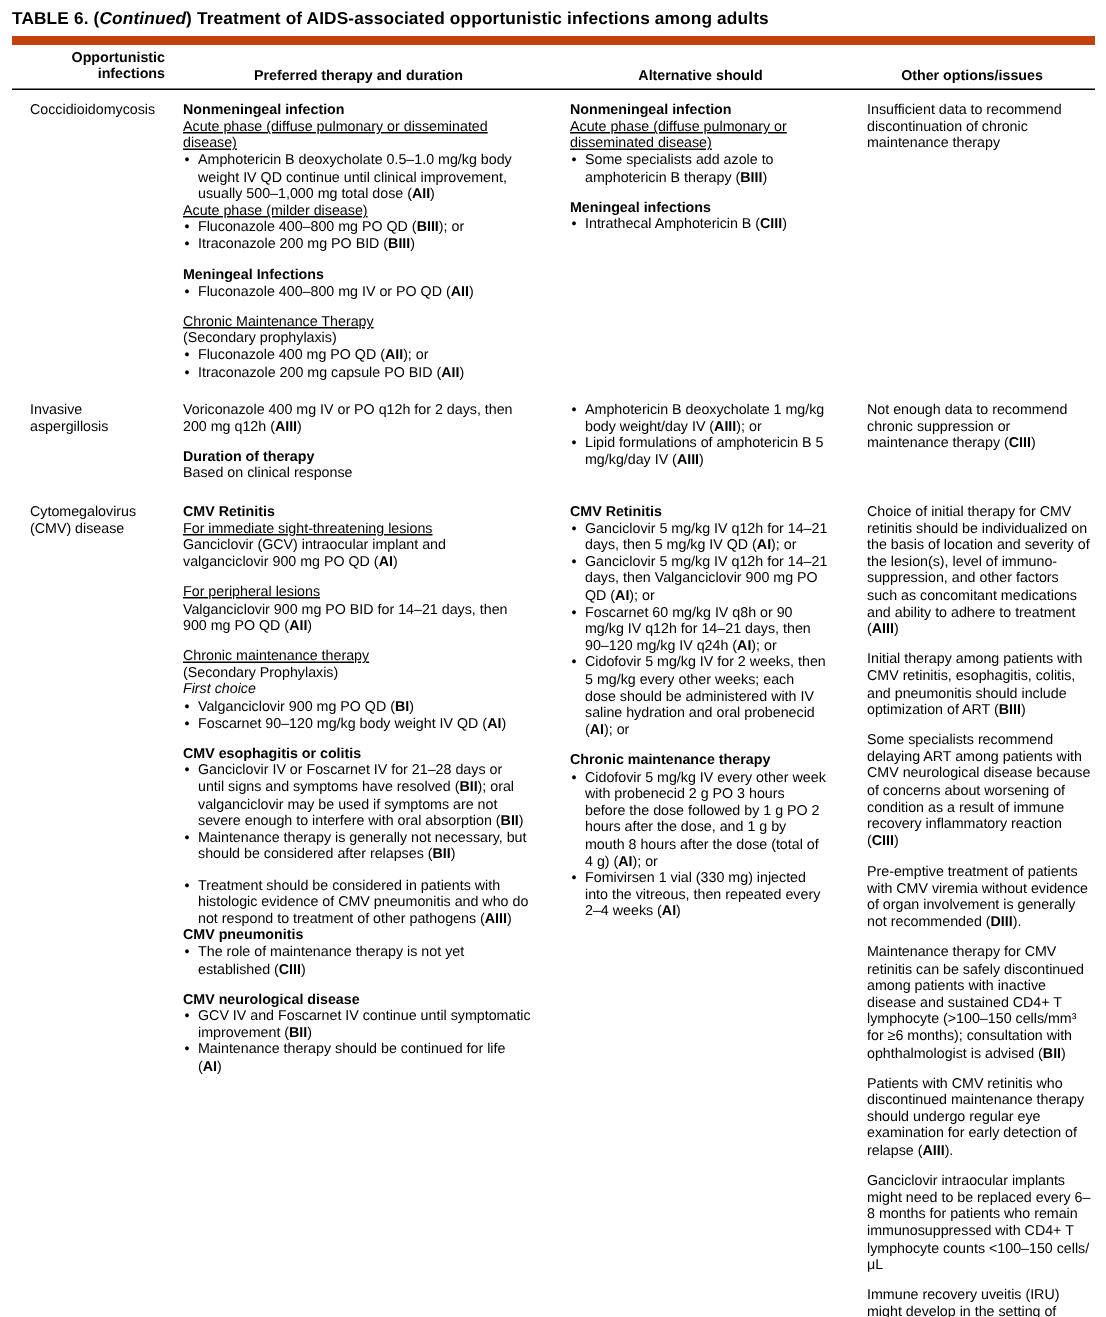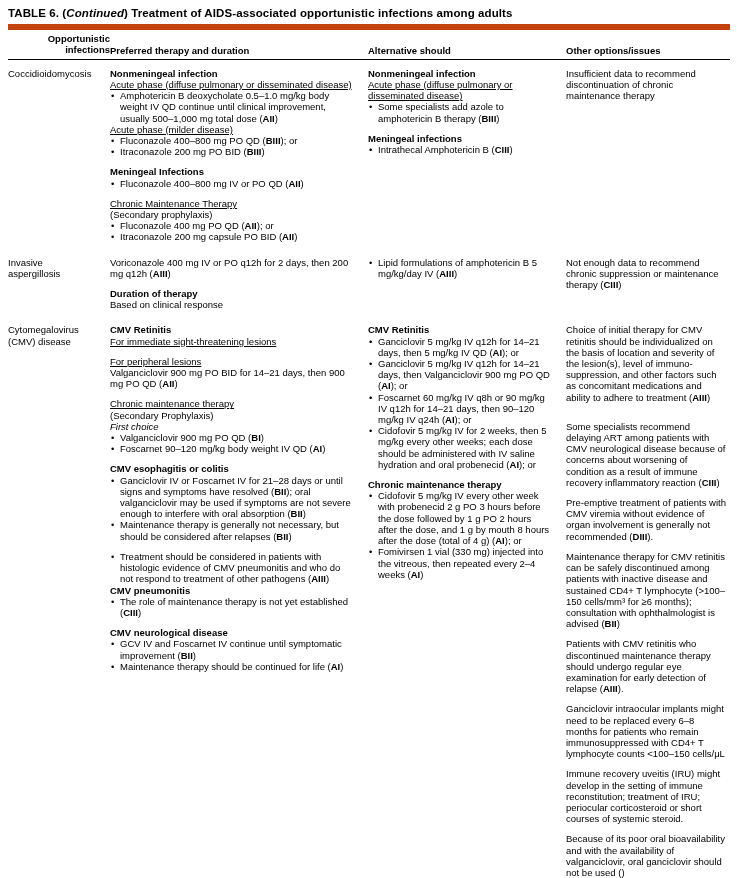--- a/index.html
+++ b/index.html
@@ -28,28 +28,28 @@
     grid-template-columns: 102px 258px 198px 1fr;
   }
   .header-row {
     align-items: end;
     border-bottom: 1px solid #000;
     padding: 3px 0 3px 0;
     font-size: 9.5px;
     font-weight: bold;
   }
   .header-row .h-left { text-align: right; white-space: pre-line; line-height: 1.2; }
-  .header-row .h-center { }
+  .header-row .h-center { text-align: center; }
   .row {
     margin-top: 14px;
     font-size: 9.5px;
     line-height: 1.18;
   }
   .row:first-child { margin-top: 8px; }
-  .cell { padding-right: 14px; }
+  .cell { padding-right: 14px; margin-left: 12px; }
   .cell:last-child { padding-right: 2px; }
   .cell-infection { font-size: 9.5px; }
   .blk { margin: 0; }
   .blk-h { font-weight: bold; }
   .blk-u { text-decoration: underline; }
   .blk-i { font-style: italic; }
   .blk-p {}
   .blk-b { position: relative; padding-left: 10px; }
   .blk-b::before { content: "\2022"; position: absolute; left: 1px; top: 0; }
   .blk-gap { height: 9px; }
@@ -103,31 +103,33 @@
       </div>
       <div class="grid4 row">
         <div class="cell cell-infection">Invasive aspergillosis</div>
         <div class="cell">
           <div class="blk blk-p">Voriconazole 400 mg IV or PO q12h for 2 days, then 200 mg q12h (<span class="rating">AIII</span>)</div>
           <div class="blk blk-gap"></div>
           <div class="blk blk-h">Duration of therapy</div>
           <div class="blk blk-p">Based on clinical response</div>
         </div>
         <div class="cell">
+          <div class="blk blk-b">Amphotericin B deoxycholate 1 mg/kg body weight/day IV (<span class="rating">AIII</span>); or</div>
           <div class="blk blk-b">Lipid formulations of amphotericin B 5 mg/kg/day IV (<span class="rating">AIII</span>)</div>
         </div>
         <div class="cell">
           <div class="blk blk-p">Not enough data to recommend chronic suppression or maintenance therapy (<span class="rating">CIII</span>)</div>
         </div>
       </div>
       <div class="grid4 row">
         <div class="cell cell-infection">Cytomegalovirus (CMV) disease</div>
         <div class="cell">
           <div class="blk blk-h">CMV Retinitis</div>
           <div class="blk blk-u">For immediate sight-threatening lesions</div>
+          <div class="blk blk-p">Ganciclovir (GCV) intraocular implant and valganciclovir 900 mg PO QD (<span class="rating">AI</span>)</div>
           <div class="blk blk-gap"></div>
           <div class="blk blk-u">For peripheral lesions</div>
           <div class="blk blk-p">Valganciclovir 900 mg PO BID for 14–21 days, then 900 mg PO QD (<span class="rating">AII</span>)</div>
           <div class="blk blk-gap"></div>
           <div class="blk blk-u">Chronic maintenance therapy</div>
           <div class="blk blk-p">(Secondary Prophylaxis)</div>
           <div class="blk blk-i">First choice</div>
           <div class="blk blk-b">Valganciclovir 900 mg PO QD (<span class="rating">BI</span>)</div>
           <div class="blk blk-b">Foscarnet 90–120 mg/kg body weight IV QD (<span class="rating">AI</span>)</div>
           <div class="blk blk-gap"></div>
@@ -150,20 +152,21 @@
           <div class="blk blk-b">Foscarnet 60 mg/kg IV q8h or 90 mg/kg IV q12h for 14–21 days, then 90–120 mg/kg IV q24h (<span class="rating">AI</span>); or</div>
           <div class="blk blk-b">Cidofovir 5 mg/kg IV for 2 weeks, then 5 mg/kg every other weeks; each dose should be administered with IV saline hydration and oral probenecid (<span class="rating">AI</span>); or</div>
           <div class="blk blk-gap"></div>
           <div class="blk blk-h">Chronic maintenance therapy</div>
           <div class="blk blk-b">Cidofovir 5 mg/kg IV every other week with probenecid 2 g PO 3 hours before the dose followed by 1 g PO 2 hours after the dose, and 1 g by mouth 8 hours after the dose (total of 4 g) (<span class="rating">AI</span>); or</div>
           <div class="blk blk-b">Fomivirsen 1 vial (330 mg) injected into the vitreous, then repeated every 2–4 weeks (<span class="rating">AI</span>)</div>
         </div>
         <div class="cell">
           <div class="blk blk-p">Choice of initial therapy for CMV retinitis should be individualized on the basis of location and severity of the lesion(s), level of immuno-suppression, and other factors such as concomitant medications and ability to adhere to treatment (<span class="rating">AIII</span>)</div>
           <div class="blk blk-gap"></div>
+          <div class="blk blk-p">Initial therapy among patients with CMV retinitis, esophagitis, colitis, and pneumonitis should include optimization of ART (<span class="rating">BIII</span>)</div>
           <div class="blk blk-gap"></div>
           <div class="blk blk-p">Some specialists recommend delaying ART among patients with CMV neurological disease because of concerns about worsening of condition as a result of immune recovery inflammatory reaction (<span class="rating">CIII</span>)</div>
           <div class="blk blk-gap"></div>
           <div class="blk blk-p">Pre-emptive treatment of patients with CMV viremia without evidence of organ involvement is generally not recommended (<span class="rating">DIII</span>).</div>
           <div class="blk blk-gap"></div>
           <div class="blk blk-p">Maintenance therapy for CMV retinitis can be safely discontinued among patients with inactive disease and sustained CD4+ T lymphocyte (&gt;100–150 cells/mm³ for ≥6 months); consultation with ophthalmologist is advised (<span class="rating">BII</span>)</div>
           <div class="blk blk-gap"></div>
           <div class="blk blk-p">Patients with CMV retinitis who discontinued maintenance therapy should undergo regular eye examination for early detection of relapse (<span class="rating">AIII</span>).</div>
           <div class="blk blk-gap"></div>
           <div class="blk blk-p">Ganciclovir intraocular implants might need to be replaced every 6–8 months for patients who remain immunosuppressed with CD4+ T lymphocyte counts &lt;100–150 cells/μL</div>

